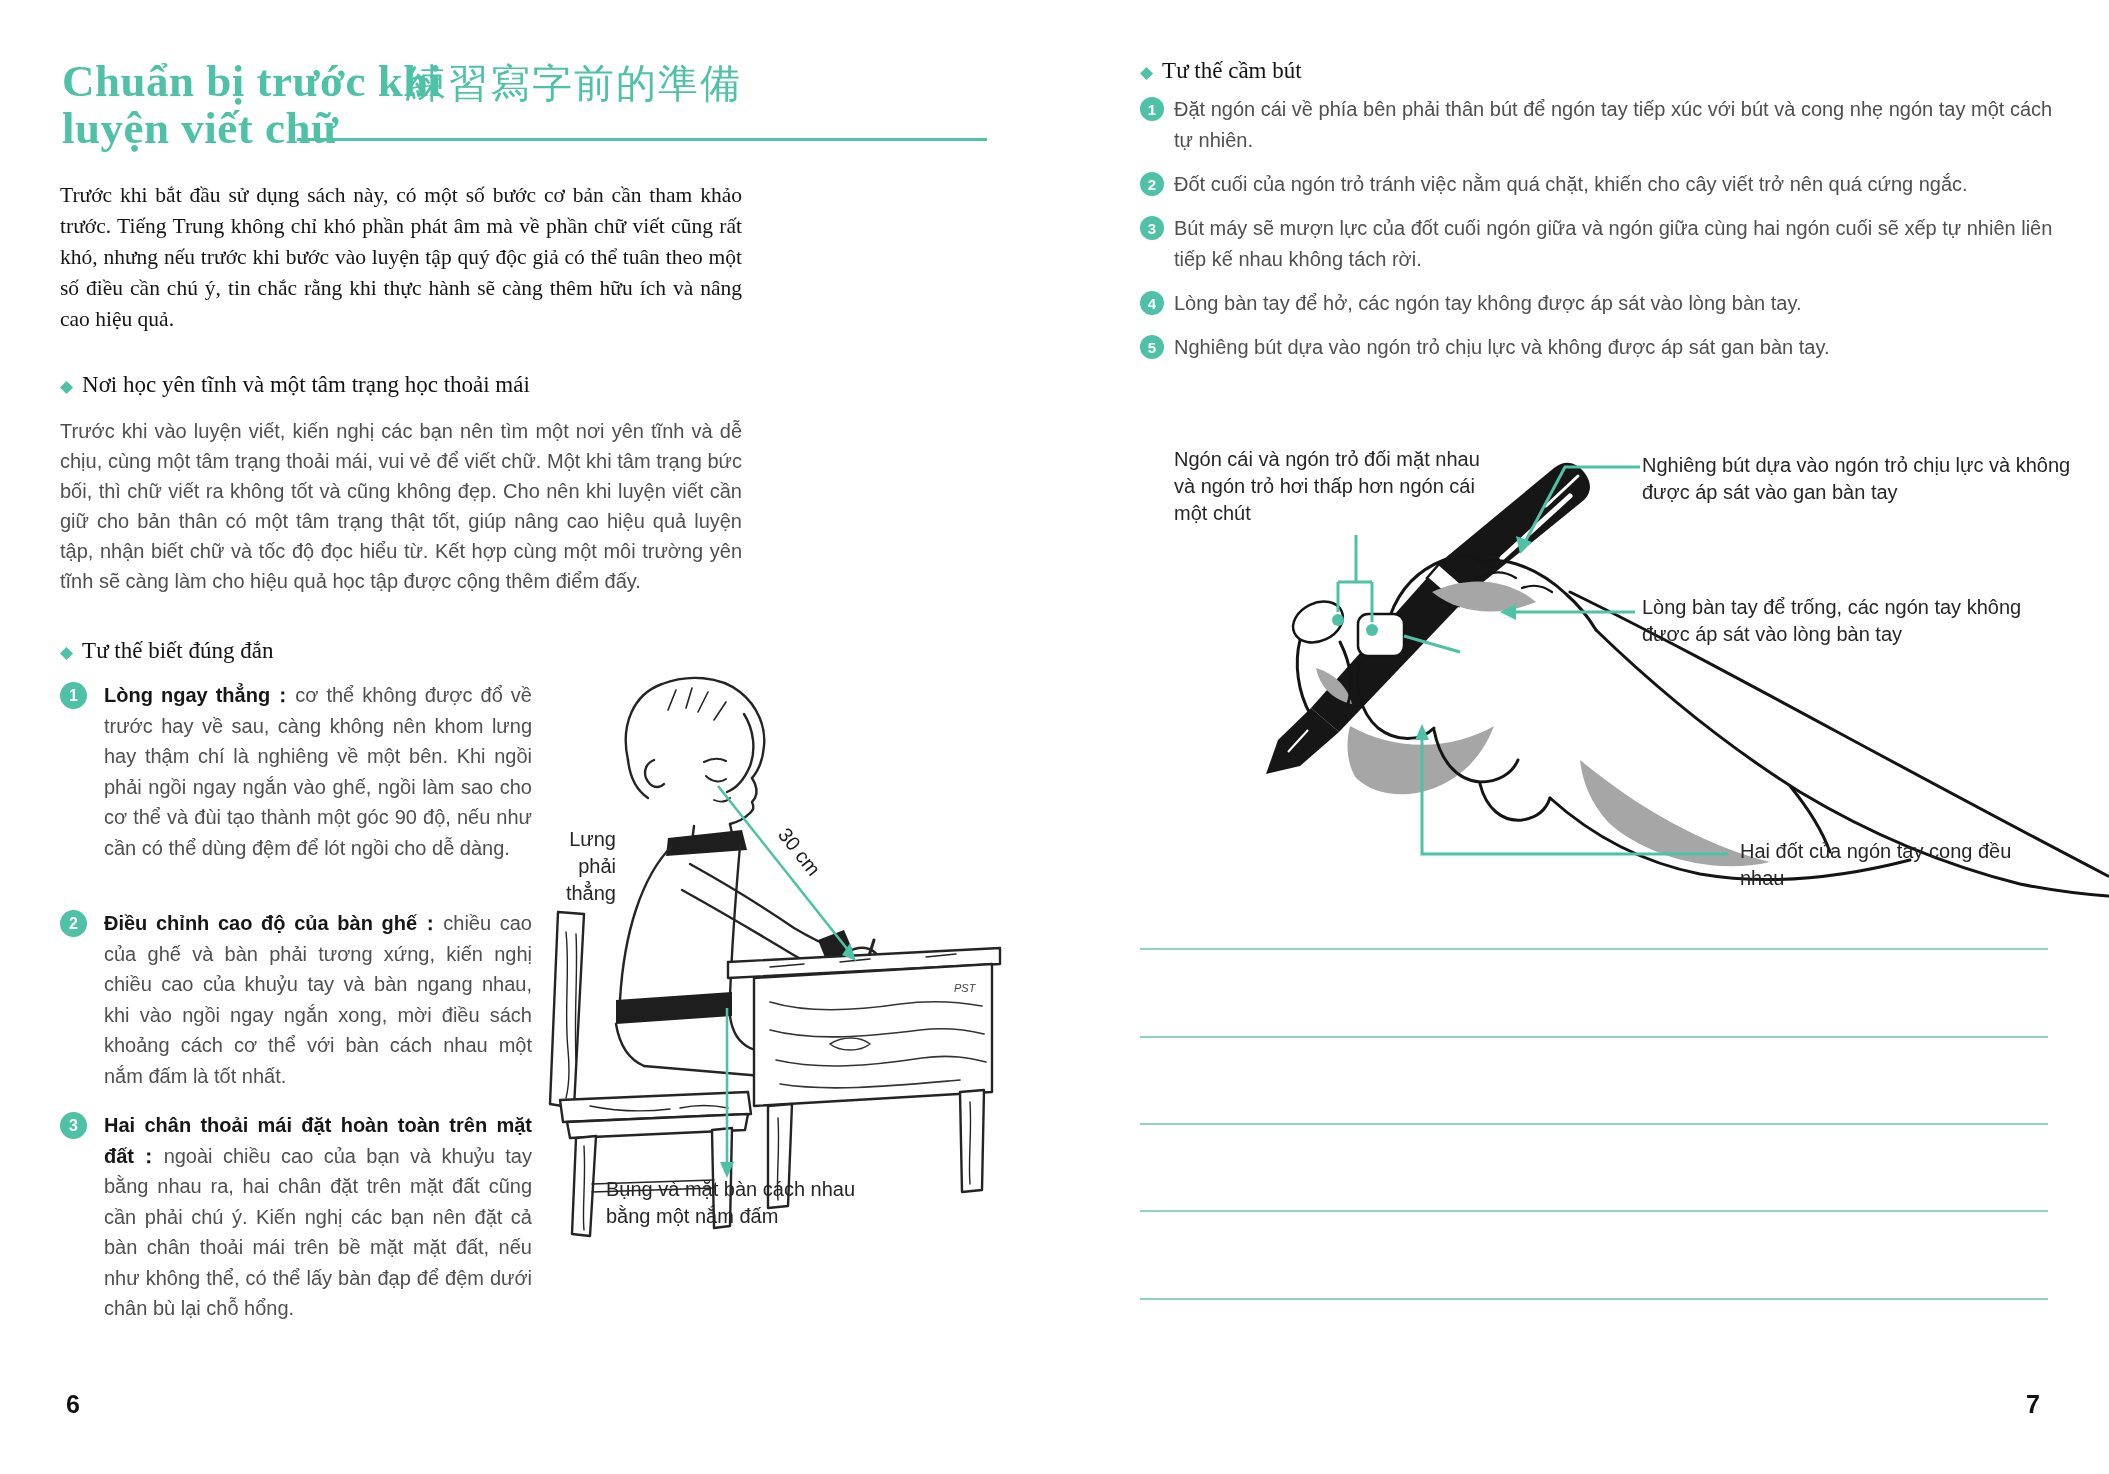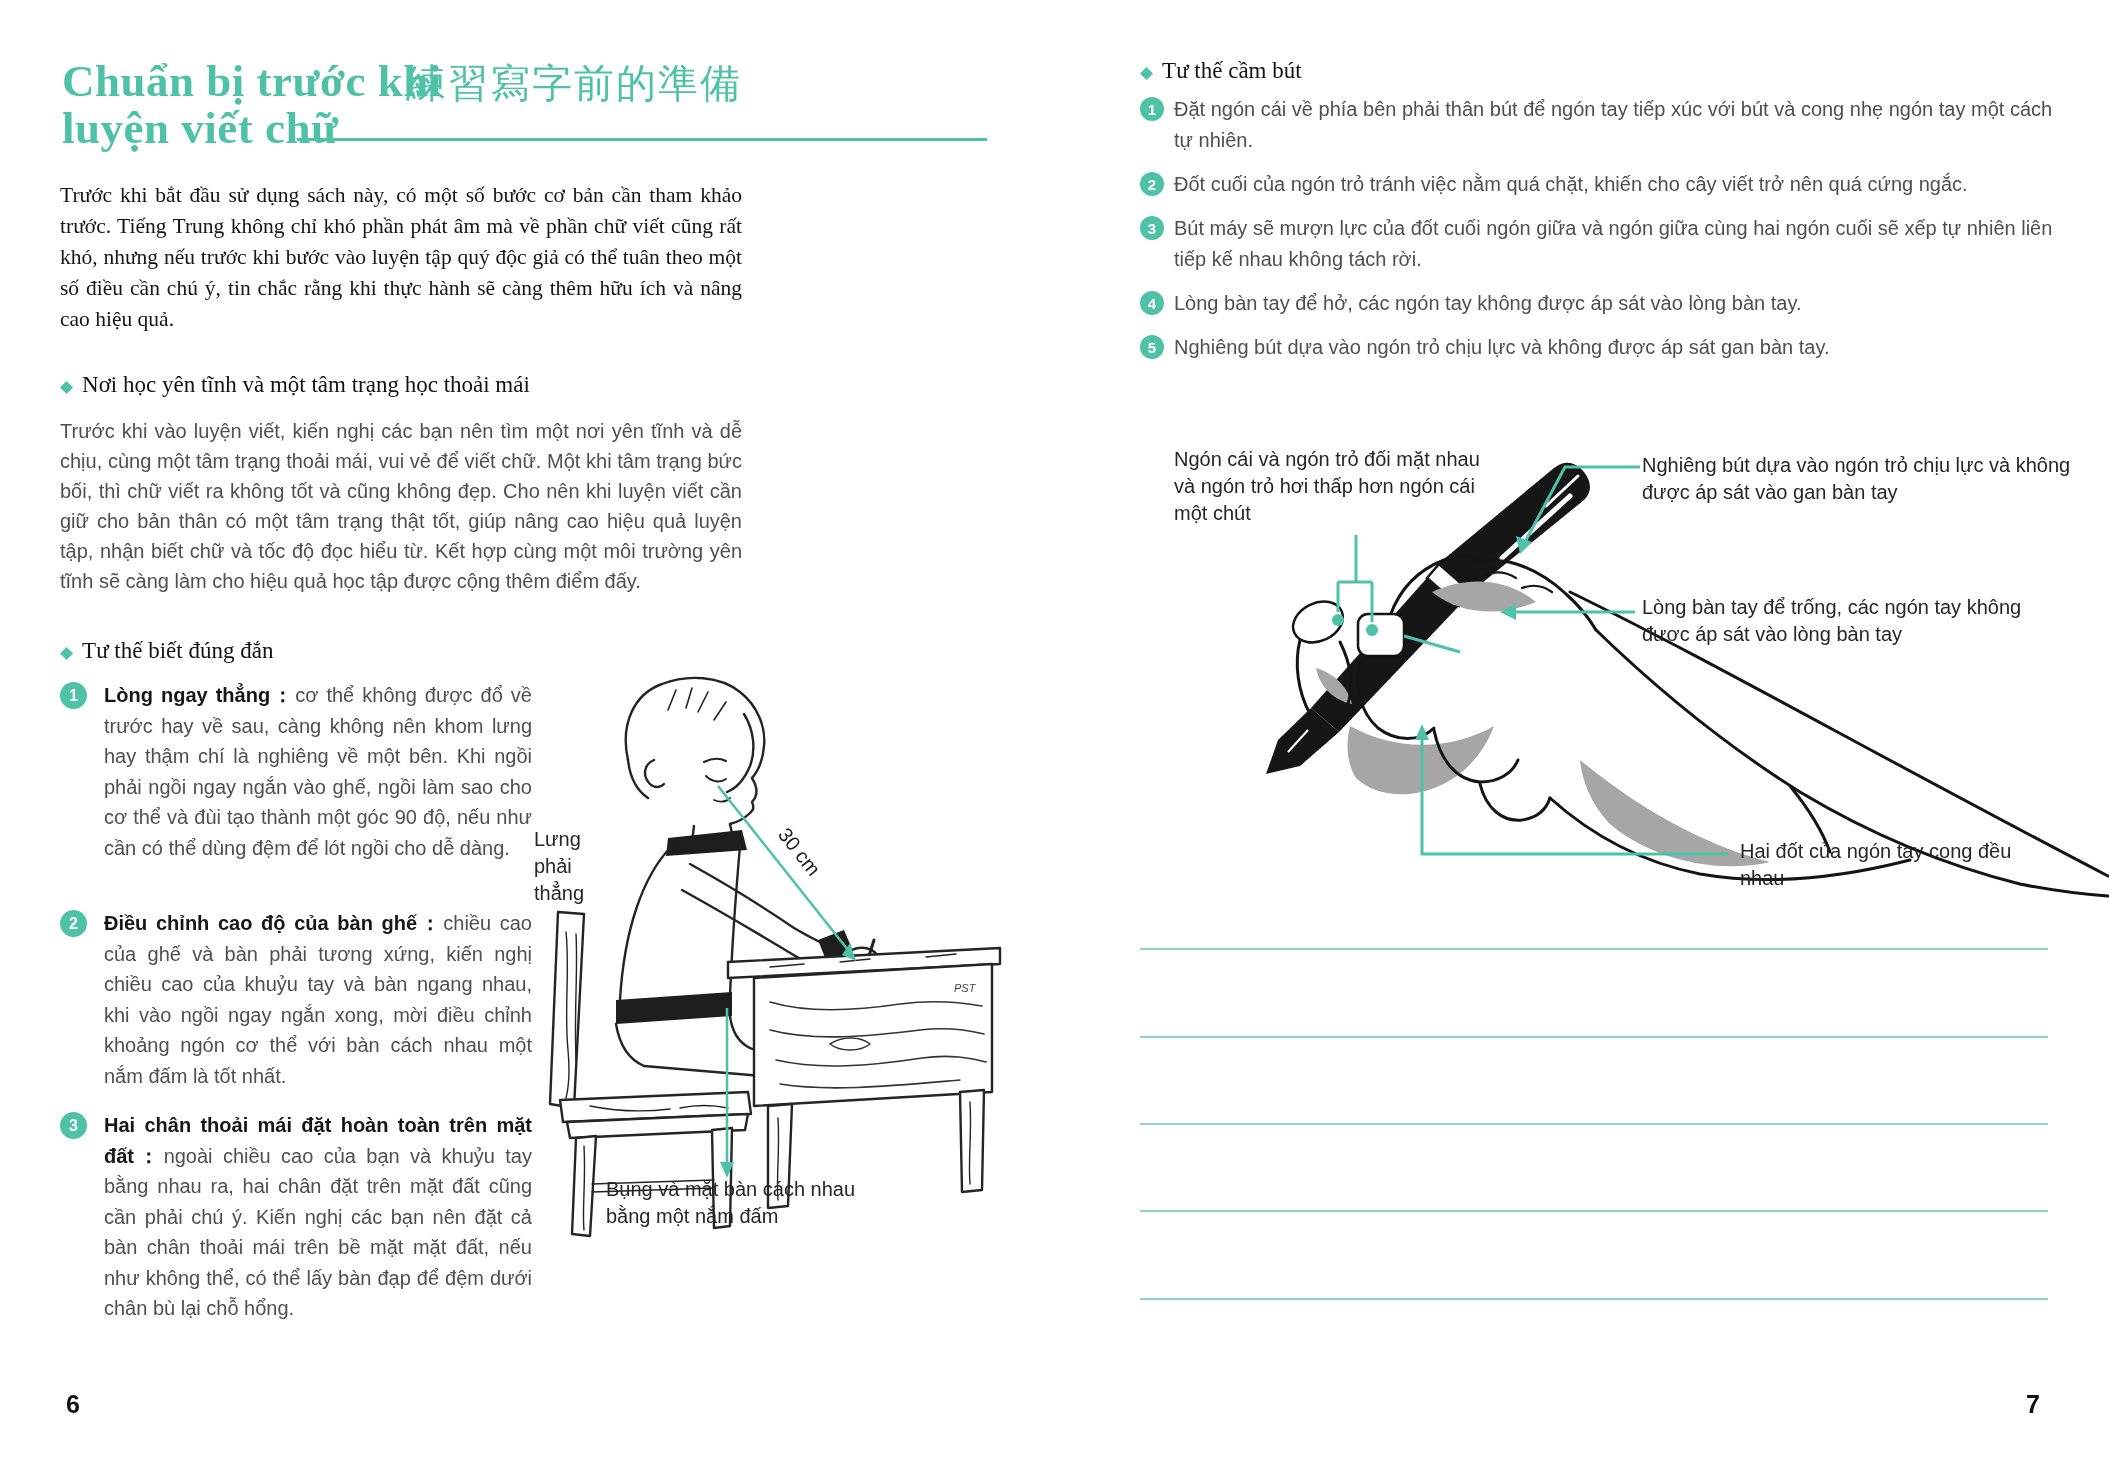--- a/index.html
+++ b/index.html
@@ -47,21 +47,21 @@
   .list-item p{margin:0;font-size:20px;line-height:30.5px;color:var(--gray);text-align:justify;}
   .list-item b{color:#161616;font-weight:bold;}
 
   
   .r-item{position:relative;padding-left:34px;margin-bottom:13px;
     font-size:20px;line-height:31px;color:var(--gray);}
   .r-item .num-circle{width:24px;height:24px;font-size:15px;top:3px;}
 
   
   .fig-label{font-size:20px;line-height:27px;color:#262626;}
-  .center{text-align:left;}
+  .center{text-align:right;}
 
   .practice-line{height:2px;background:#8ed3c4;}
 
   .page-num{font-size:25px;font-weight:bold;color:#111;}
 </style>
 </head>
 <body>
 
 <div class="abs title-vi">
   <div>Chuẩn bị trước khi</div>
@@ -80,21 +80,21 @@
 <div class="abs" style="left:60px;top:638px">
   <span class="sec-head"><span class="diamond">◆</span><span>Tư thế biết đúng đắn</span></span>
 </div>
 
 <div class="abs list-item" style="left:60px;top:680px;width:428px">
   <span class="num-circle">1</span>
   <p><b>Lòng ngay thẳng：</b><span>cơ thể không được đổ về trước hay về sau, càng không nên khom lưng hay thậm chí là nghiêng về một bên. Khi ngồi phải ngồi ngay ngắn vào ghế, ngồi làm sao cho cơ thể và đùi tạo thành một góc 90 độ, nếu như cần có thể dùng đệm để lót ngồi cho dễ dàng.</span></p>
 </div>
 <div class="abs list-item" style="left:60px;top:908px;width:428px">
   <span class="num-circle">2</span>
-  <p><b>Điều chỉnh cao độ của bàn ghế：</b><span>chiều cao của ghế và bàn phải tương xứng, kiến nghị chiều cao của khuỷu tay và bàn ngang nhau, khi vào ngồi ngay ngắn xong, mời điều chỉnh khoảng ngón cơ thể với bàn cách nhau một nắm đấm là tốt nhất.</span></p>
+  <p><b>Điều chỉnh cao độ của bàn ghế：</b><span>chiều cao của ghế và bàn phải tương xứng, kiến nghị chiều cao của khuỷu tay và bàn ngang nhau, khi vào ngồi ngay ngắn xong, mời điều sách khoảng cách cơ thể với bàn cách nhau một nắm đấm là tốt nhất.</span></p>
 </div>
 <div class="abs list-item" style="left:60px;top:1110px;width:428px">
   <span class="num-circle">3</span>
   <p><b>Hai chân thoải mái đặt hoàn toàn trên mặt đất：</b><span>ngoài chiều cao của bạn và khuỷu tay bằng nhau ra, hai chân đặt trên mặt đất cũng cần phải chú ý. Kiến nghị các bạn nên đặt cả bàn chân thoải mái trên bề mặt mặt đất, nếu như không thể, có thể lấy bàn đạp để đệm dưới chân bù lại chỗ hổng.</span></p>
 </div>
 
 <svg class="abs" style="left:530px;top:640px" width="480" height="620" viewBox="0 0 480 620">
   <g stroke="#242424" stroke-width="2.4" fill="none" stroke-linecap="round" stroke-linejoin="round">
 
     <path d="M28,272 L54,274 L44,468 L20,464 Z" fill="#fff"></path>

